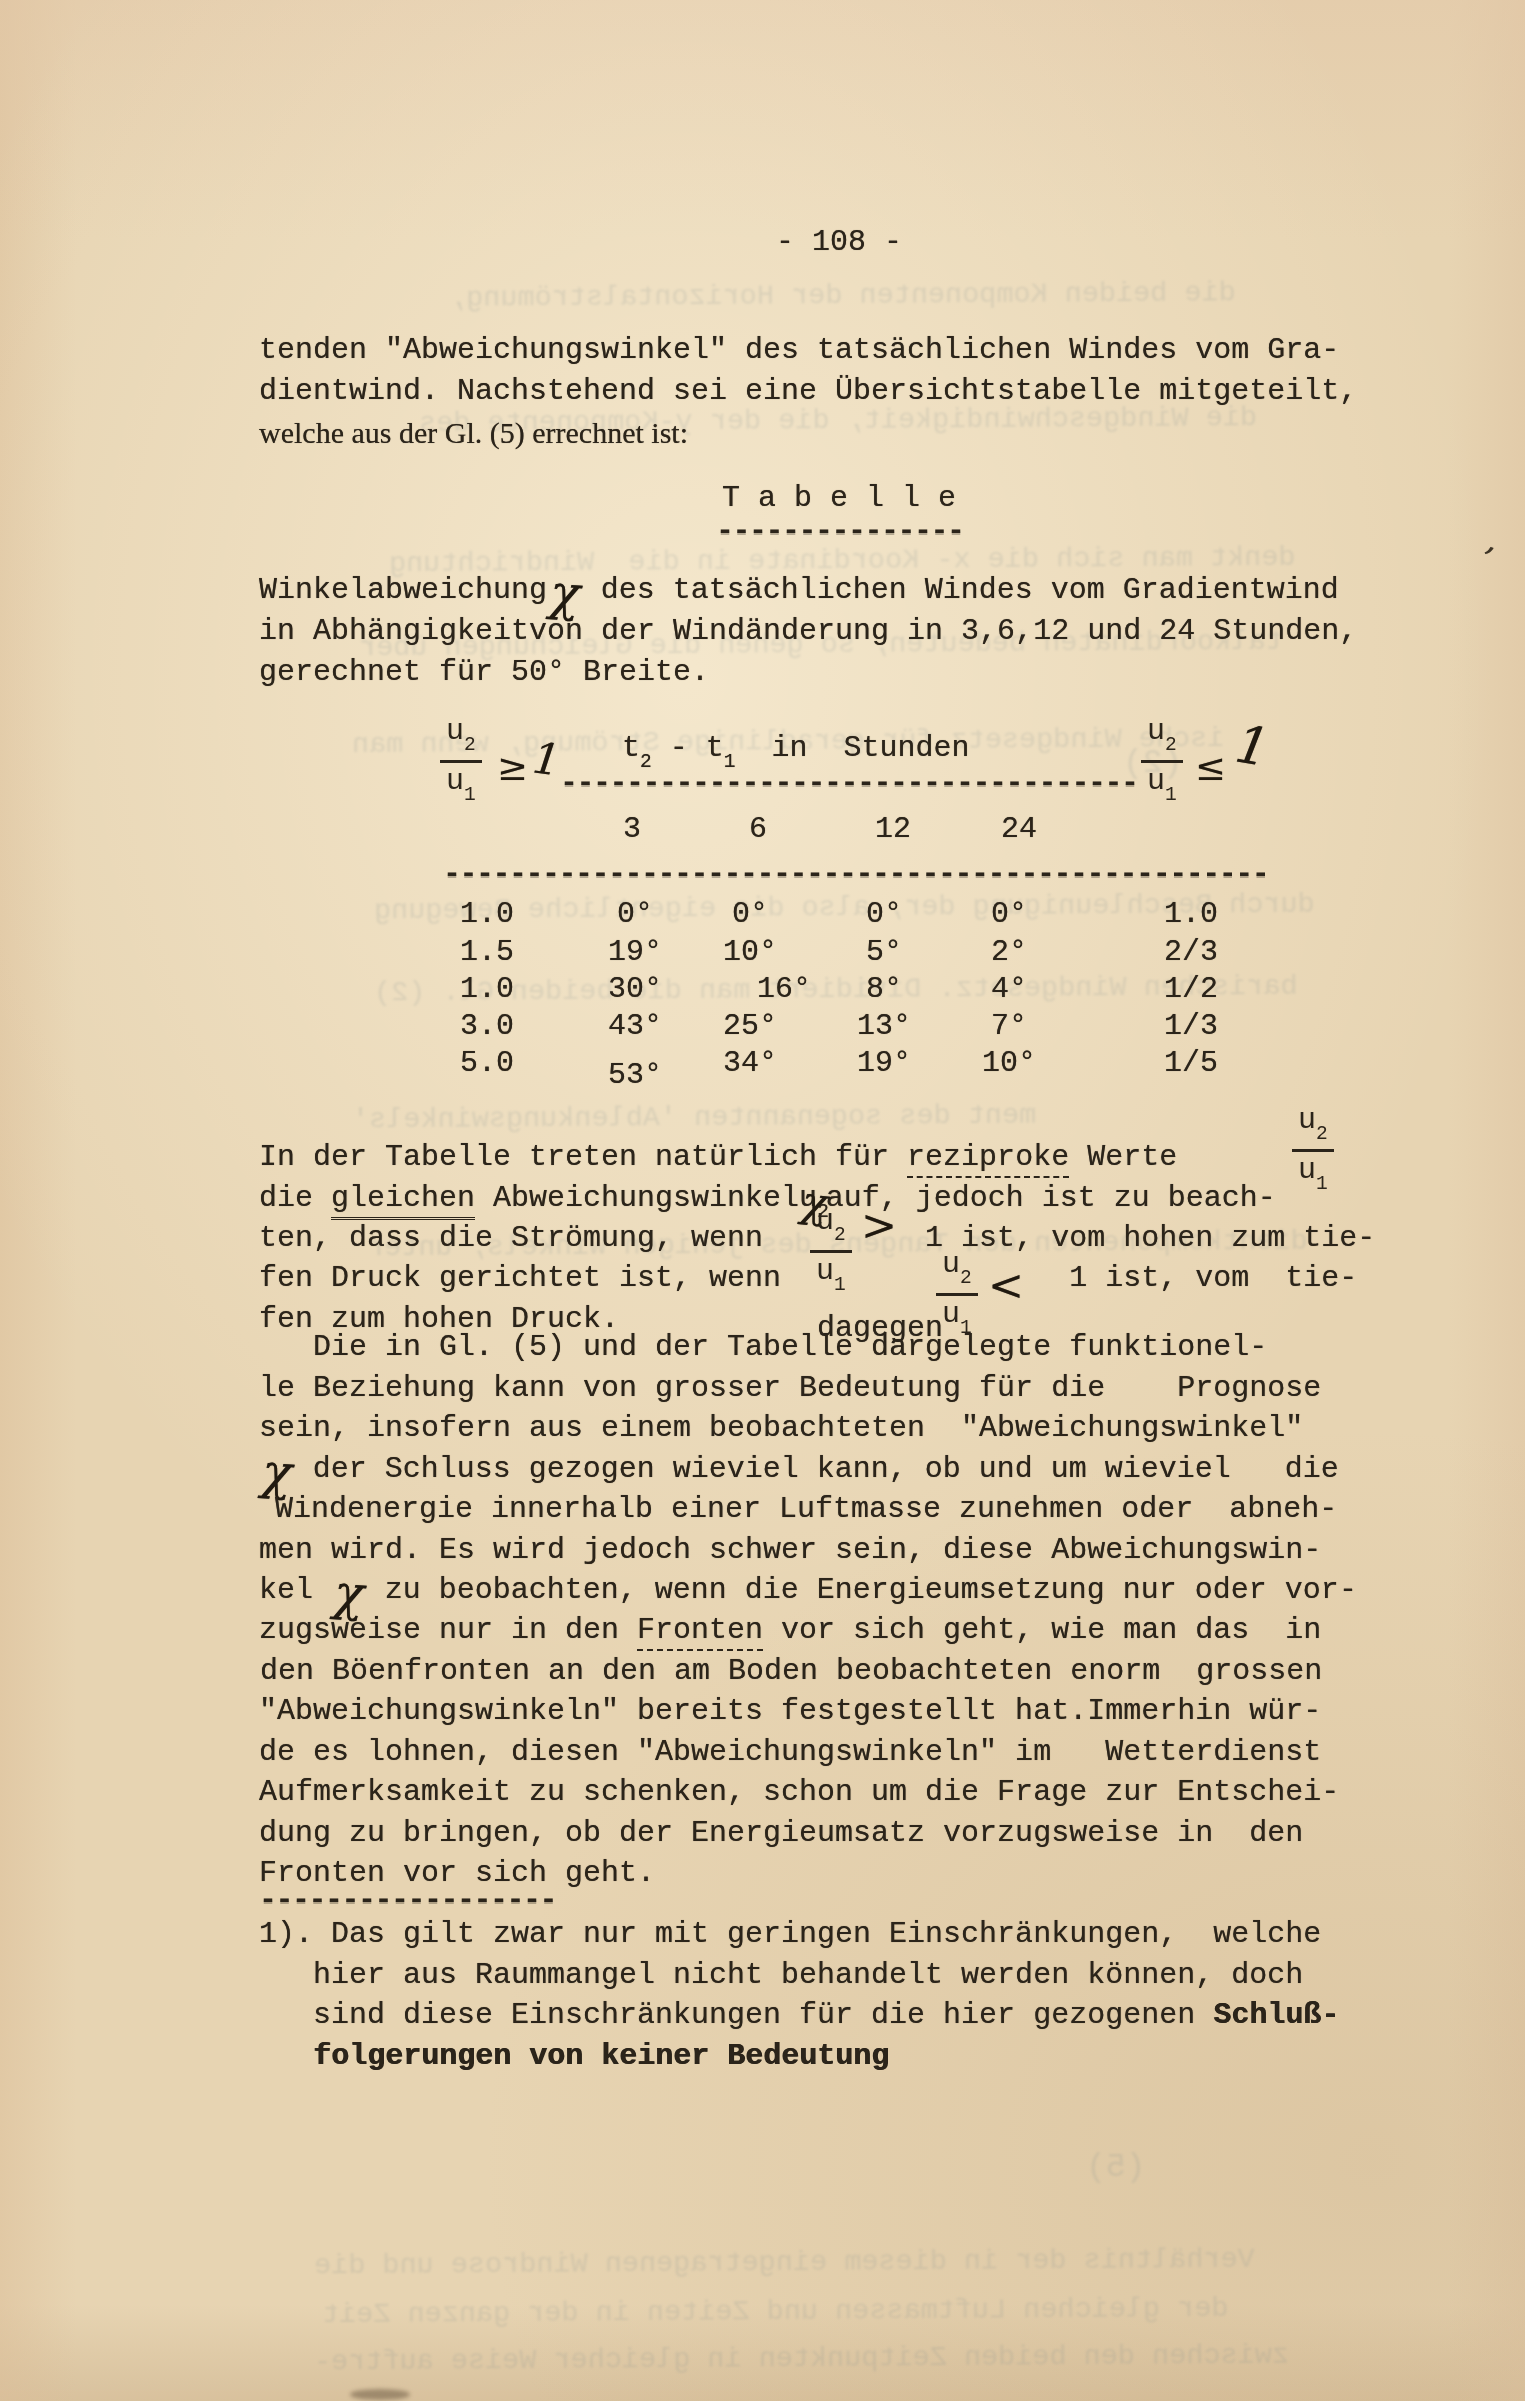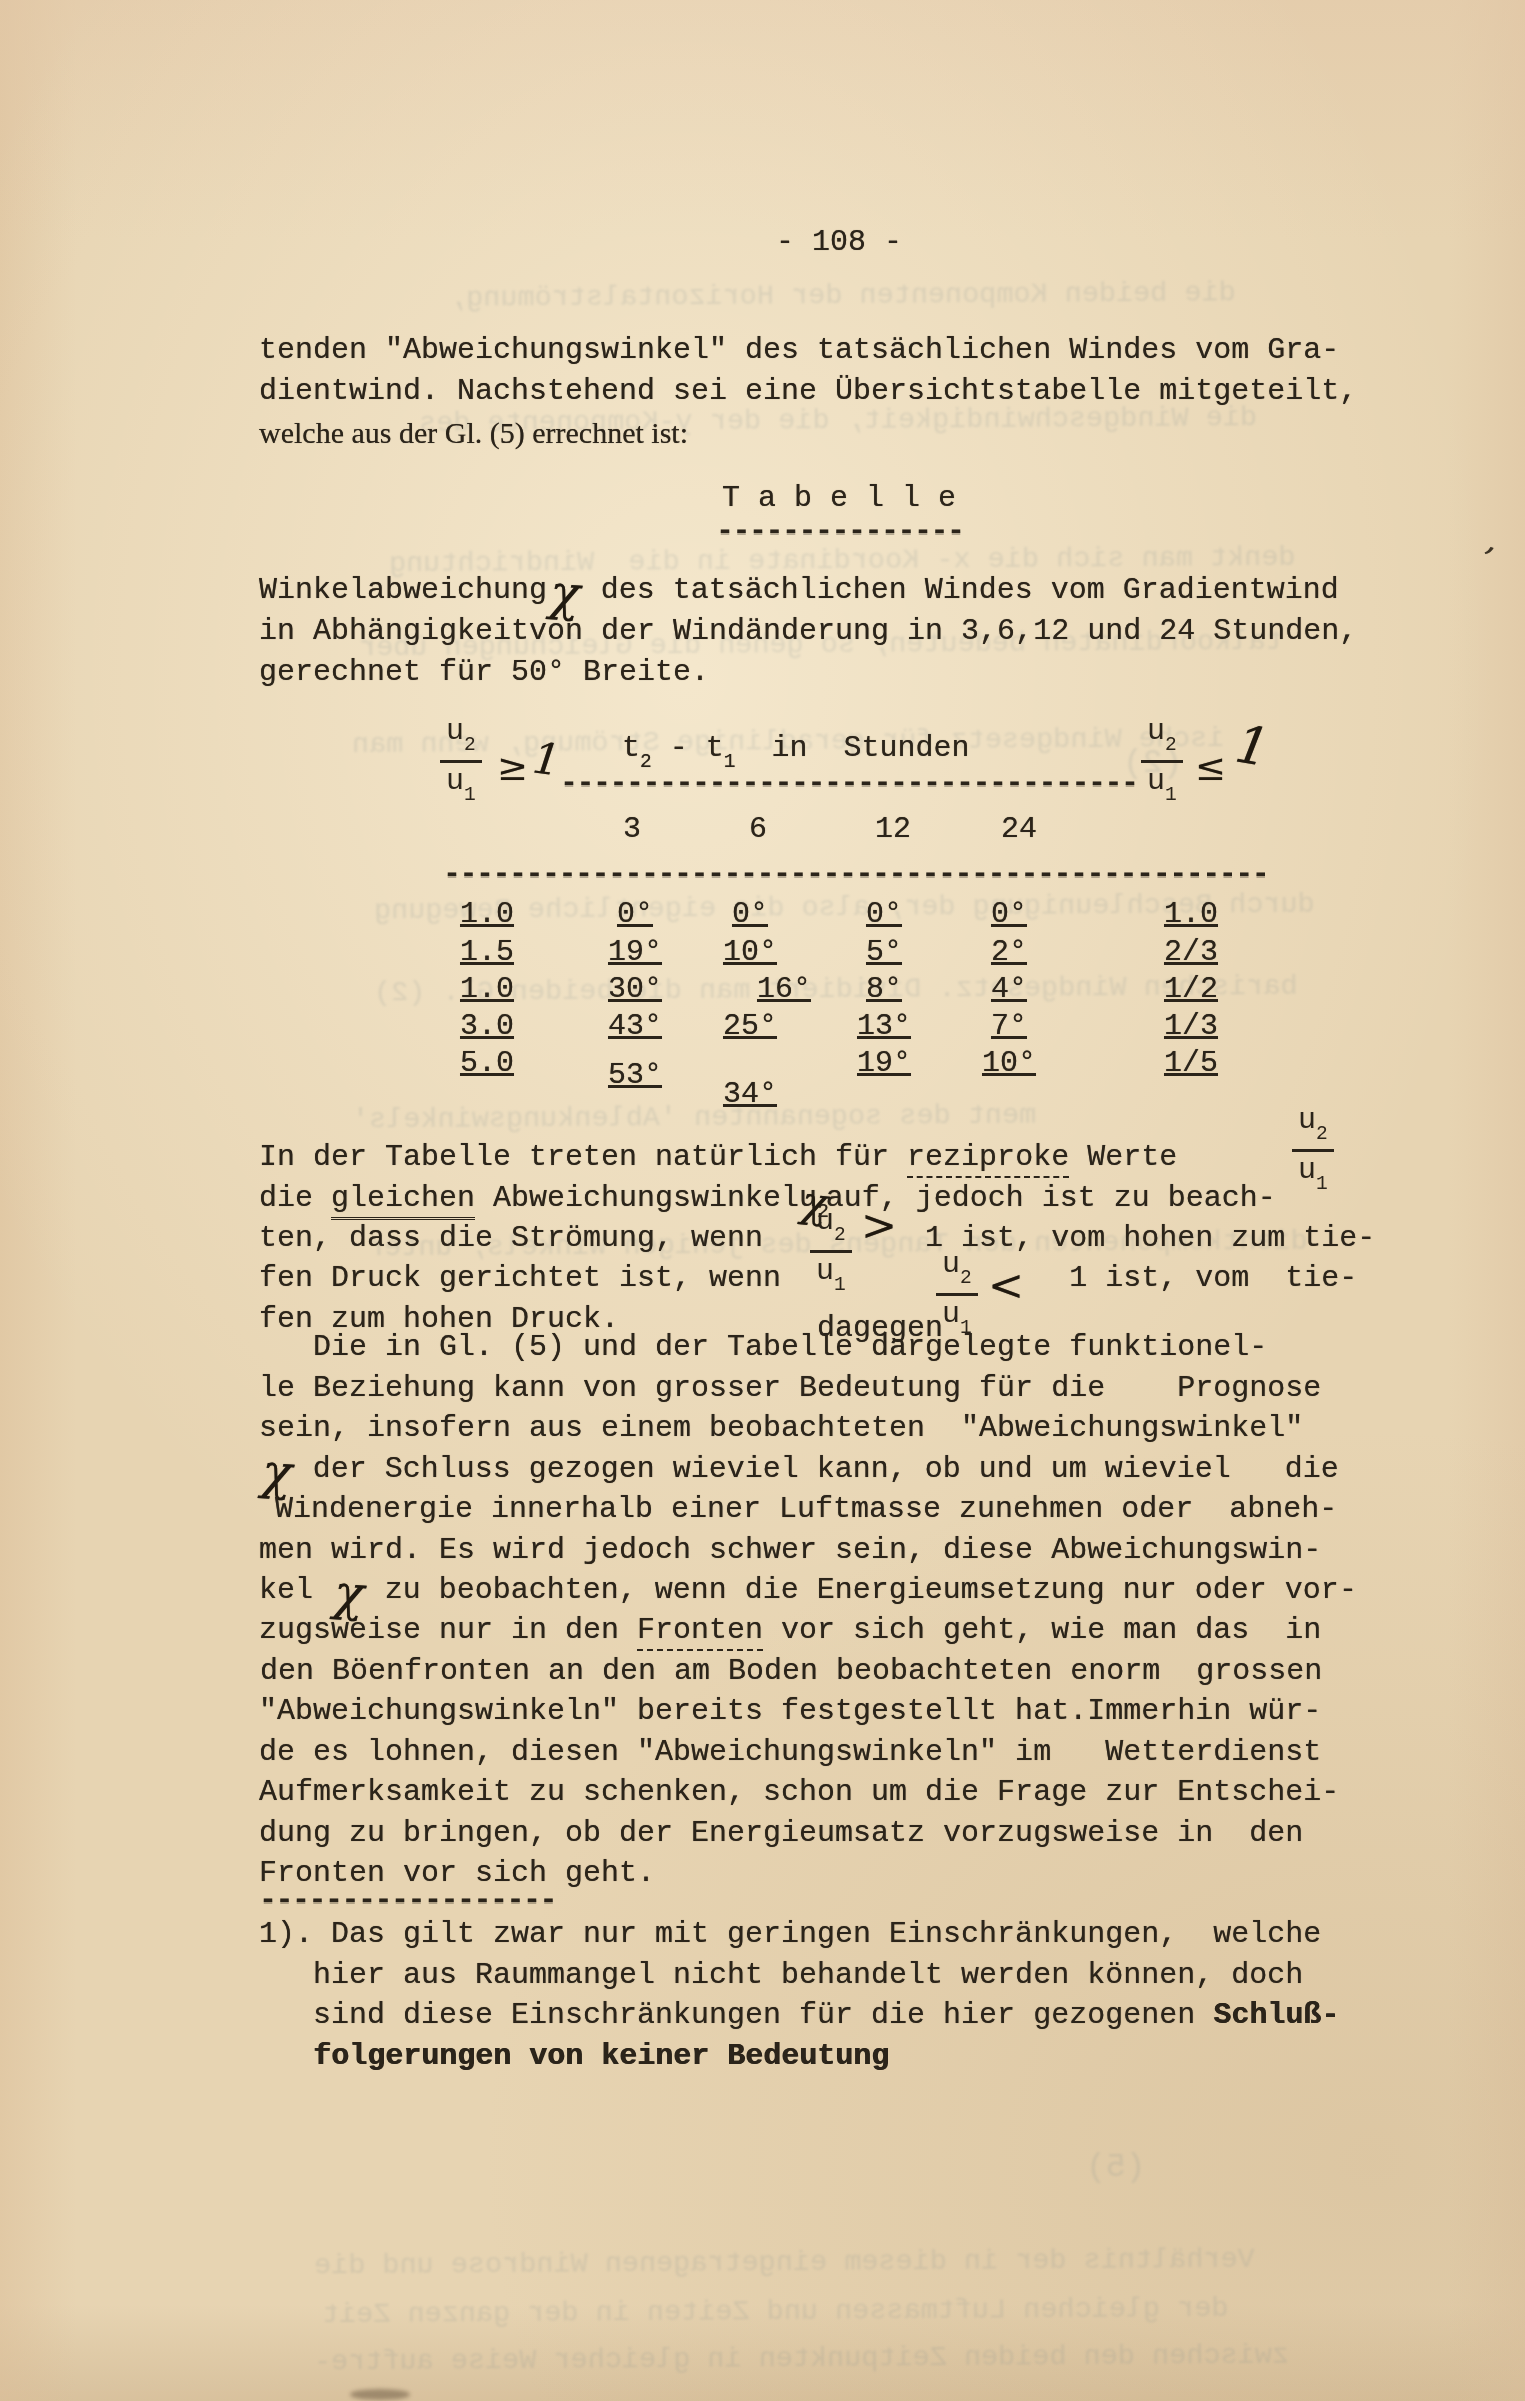--- a/index.html
+++ b/index.html
@@ -36,21 +36,21 @@
     display:inline-block;transform:rotate(6deg);
     margin-left:-27px;margin-right:-1.5px;color:#211a10;
   }
   .hand{
     position:absolute;font-family:"DejaVu Serif",serif;font-style:italic;
     color:#20190f;line-height:1;text-shadow:0 0 0.7px rgba(32,25,15,.6);
   }
   .frac{position:absolute;text-align:center;line-height:1;}
   .frac .fn,.frac .fd{display:block;padding:0 6px;white-space:pre;}
   .frac .fd{border-top:3px solid #2b241a;margin-top:4.5px;padding-top:3px;}
-  .cell{position:absolute;transform:translateX(-50%);white-space:pre;text-shadow:0 0 0.7px rgba(43,36,26,.75);text-decoration:underline;}
+  .cell{position:absolute;transform:translateX(-50%);white-space:pre;text-shadow:0 0 0.7px rgba(43,36,26,.75);}
   .ghost{
     position:absolute;white-space:pre;color:#78888b;
     transform:scaleX(-1) rotate(.4deg);filter:blur(1.2px);opacity:.17;
     font-size:28.5px;
   }
   .tick{position:absolute;font-size:34px;transform:rotate(18deg);opacity:.85;}
   .smudge{position:absolute;background:#6e5c44;border-radius:50%;filter:blur(2.2px);opacity:.55;}
 </style>
 </head>
 <body>
@@ -139,21 +139,21 @@
     <div class="cell" style="left: 1009px; top: 972px;">4°</div>
     <div class="cell" style="left: 1191px; top: 972px;">1/2</div>
     <div class="cell" style="left: 487px; top: 1009px;">3.0</div>
     <div class="cell" style="left: 635px; top: 1009px;">43°</div>
     <div class="cell" style="left: 750px; top: 1009px;">25°</div>
     <div class="cell" style="left: 884px; top: 1009px;">13°</div>
     <div class="cell" style="left: 1009px; top: 1009px;">7°</div>
     <div class="cell" style="left: 1191px; top: 1009px;">1/3</div>
     <div class="cell" style="left: 487px; top: 1046px;">5.0</div>
     <div class="cell" style="left: 635px; top: 1022px; margin-top: 36px;">53°</div>
-    <div class="cell" style="left: 750px; top: 1046px; margin-top: 31px;">34°</div>
+    <div class="cell" style="left: 750px; top: 1046px;">34°</div>
     <div class="cell" style="left: 884px; top: 1046px;">19°</div>
     <div class="cell" style="left: 1009px; top: 1046px;">10°</div>
     <div class="cell" style="left: 1191px; top: 1046px;">1/5</div>
   </div>
 
 <div>
     <div class="tl" style="left: 259px; top: 1141px;"><span>In der Tabelle treten natürlich für </span><span class="u">reziproke</span><span> Werte</span></div>
     <div class="tl" style="left: 259px; top: 1182px;"><span>die </span><span class="uu">gleichen</span><span> Abweichungswinkel</span><span>u</span><span class="sub">2</span><span class="chi2">χ</span><span>auf, jedoch ist zu beach-</span></div>
     <div class="tl" style="left: 259px; top: 1222px;"><span>ten, dass die Strömung, wenn         1 ist, vom hohen zum tie-</span></div>
     <div class="tl" style="left: 259px; top: 1262px;"><span>fen Druck gerichtet ist, wenn                1 ist, vom  tie-</span></div>

